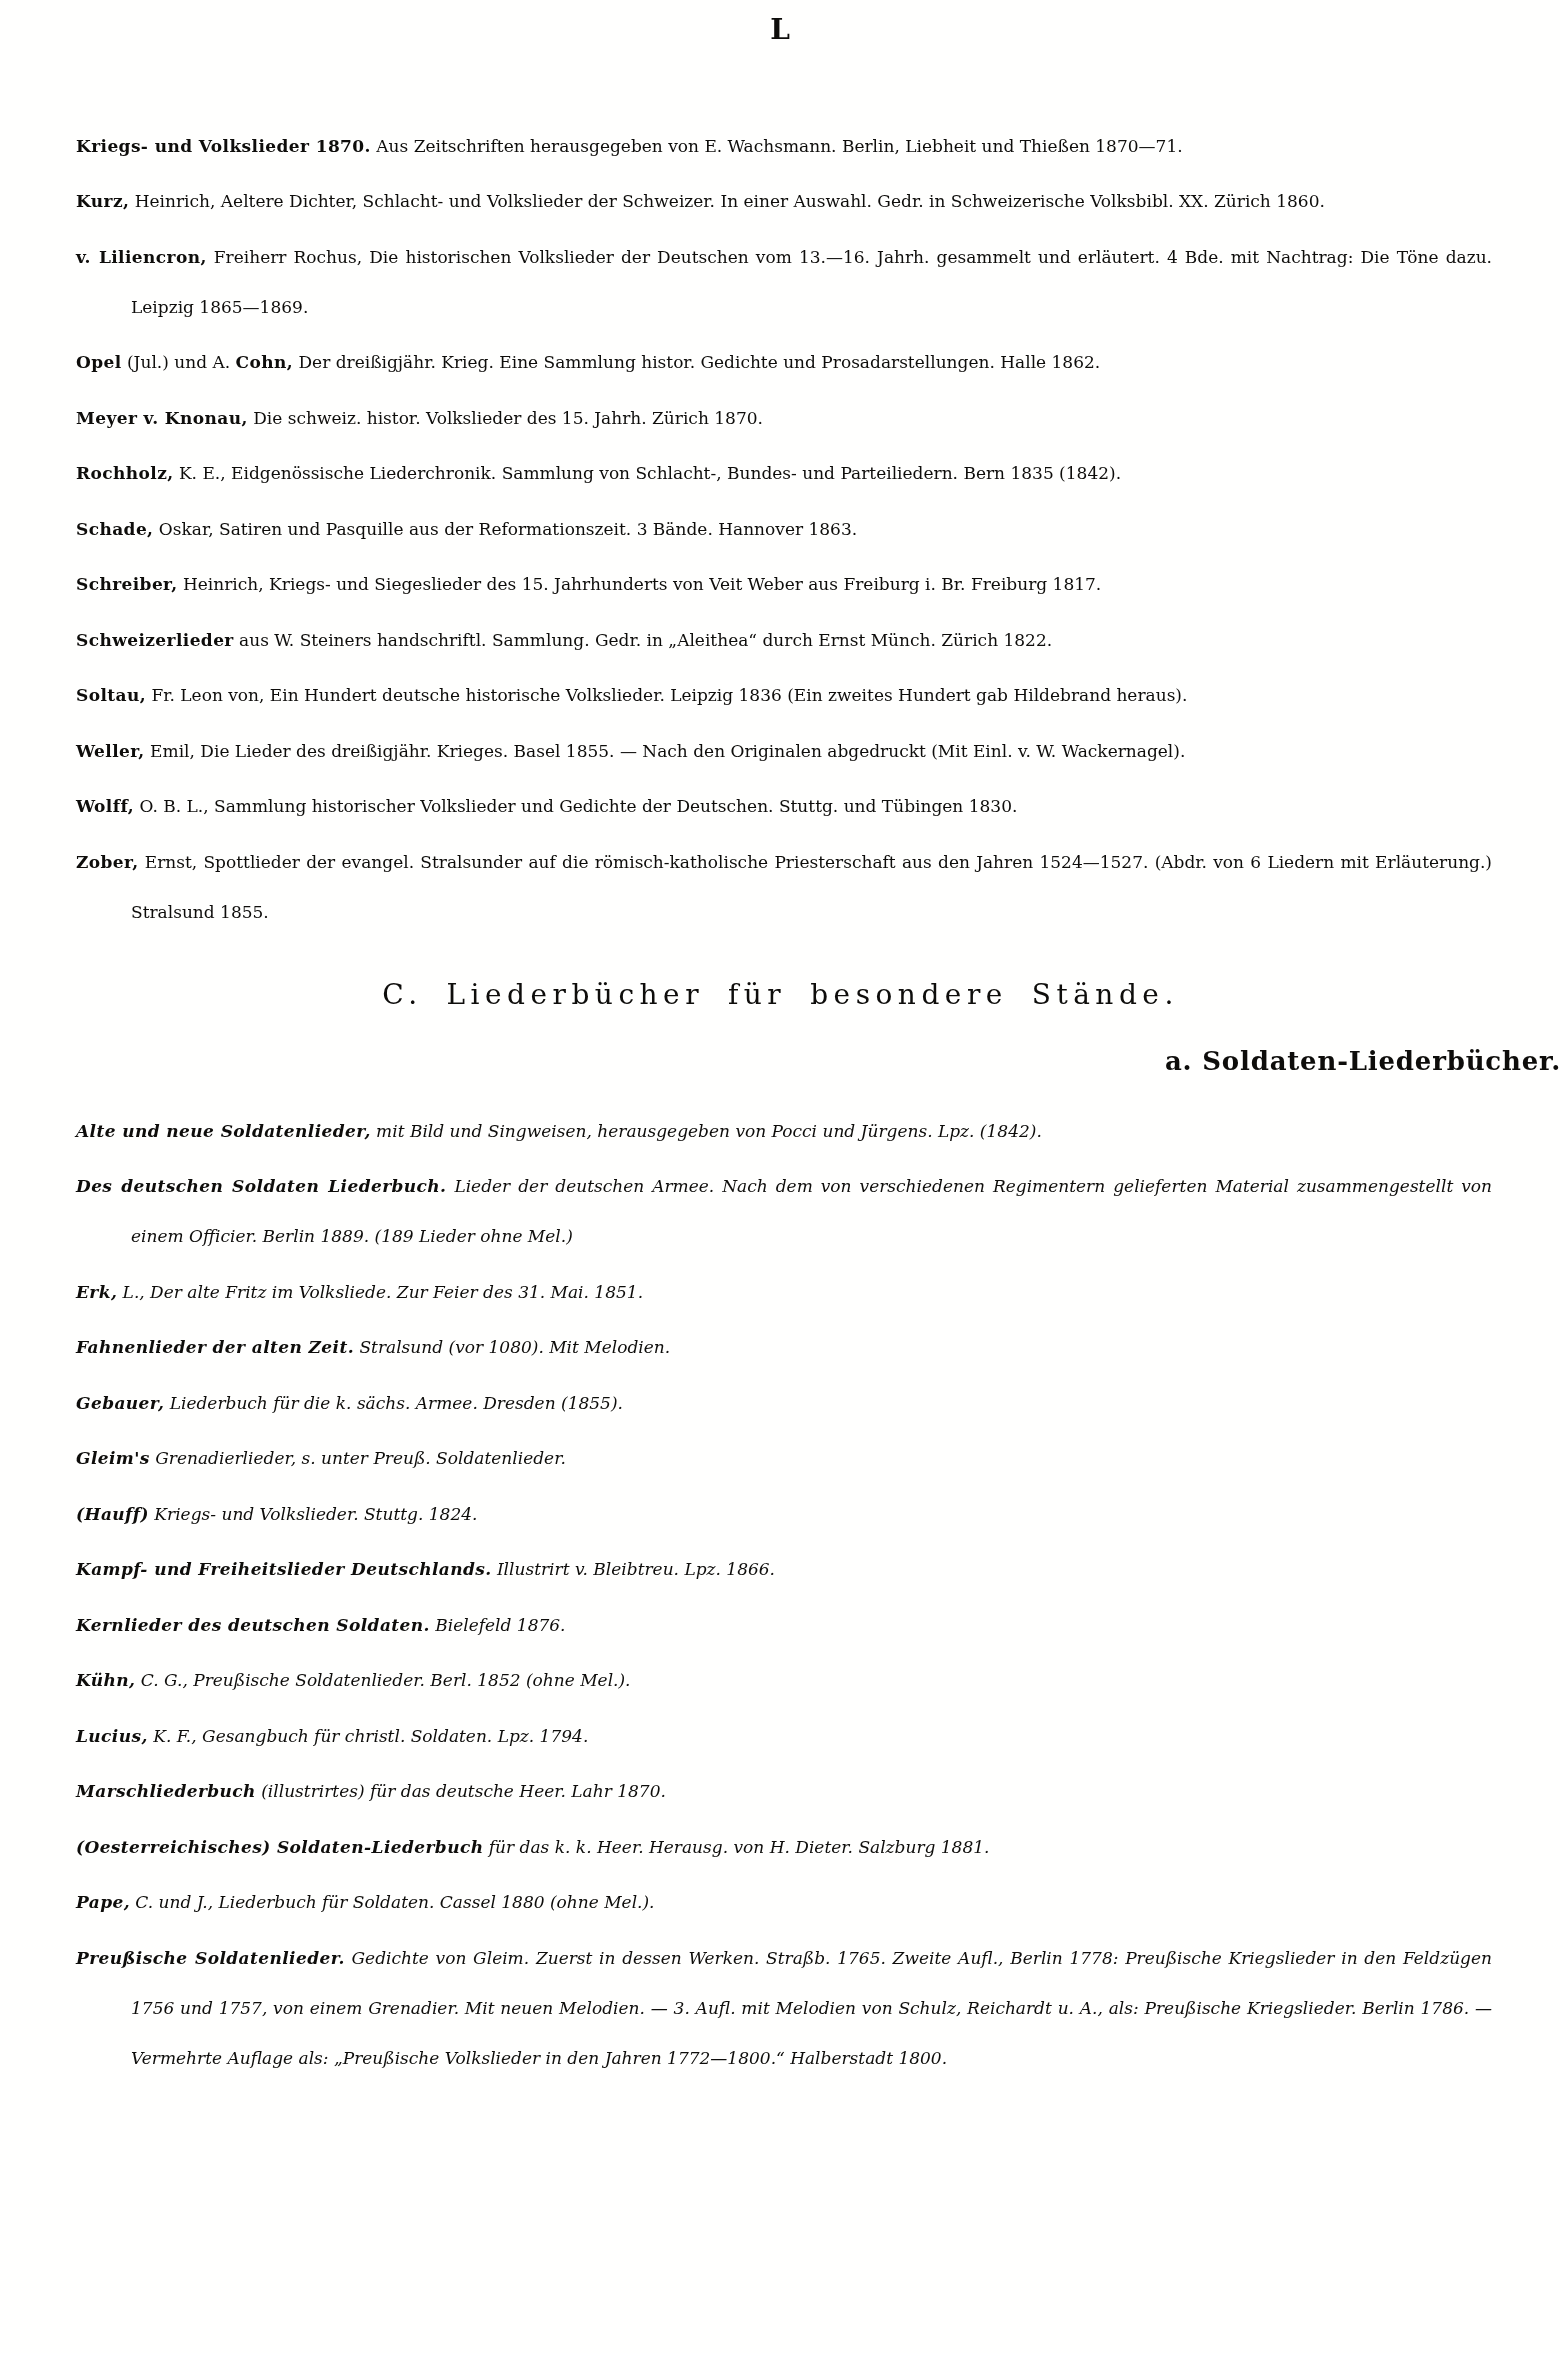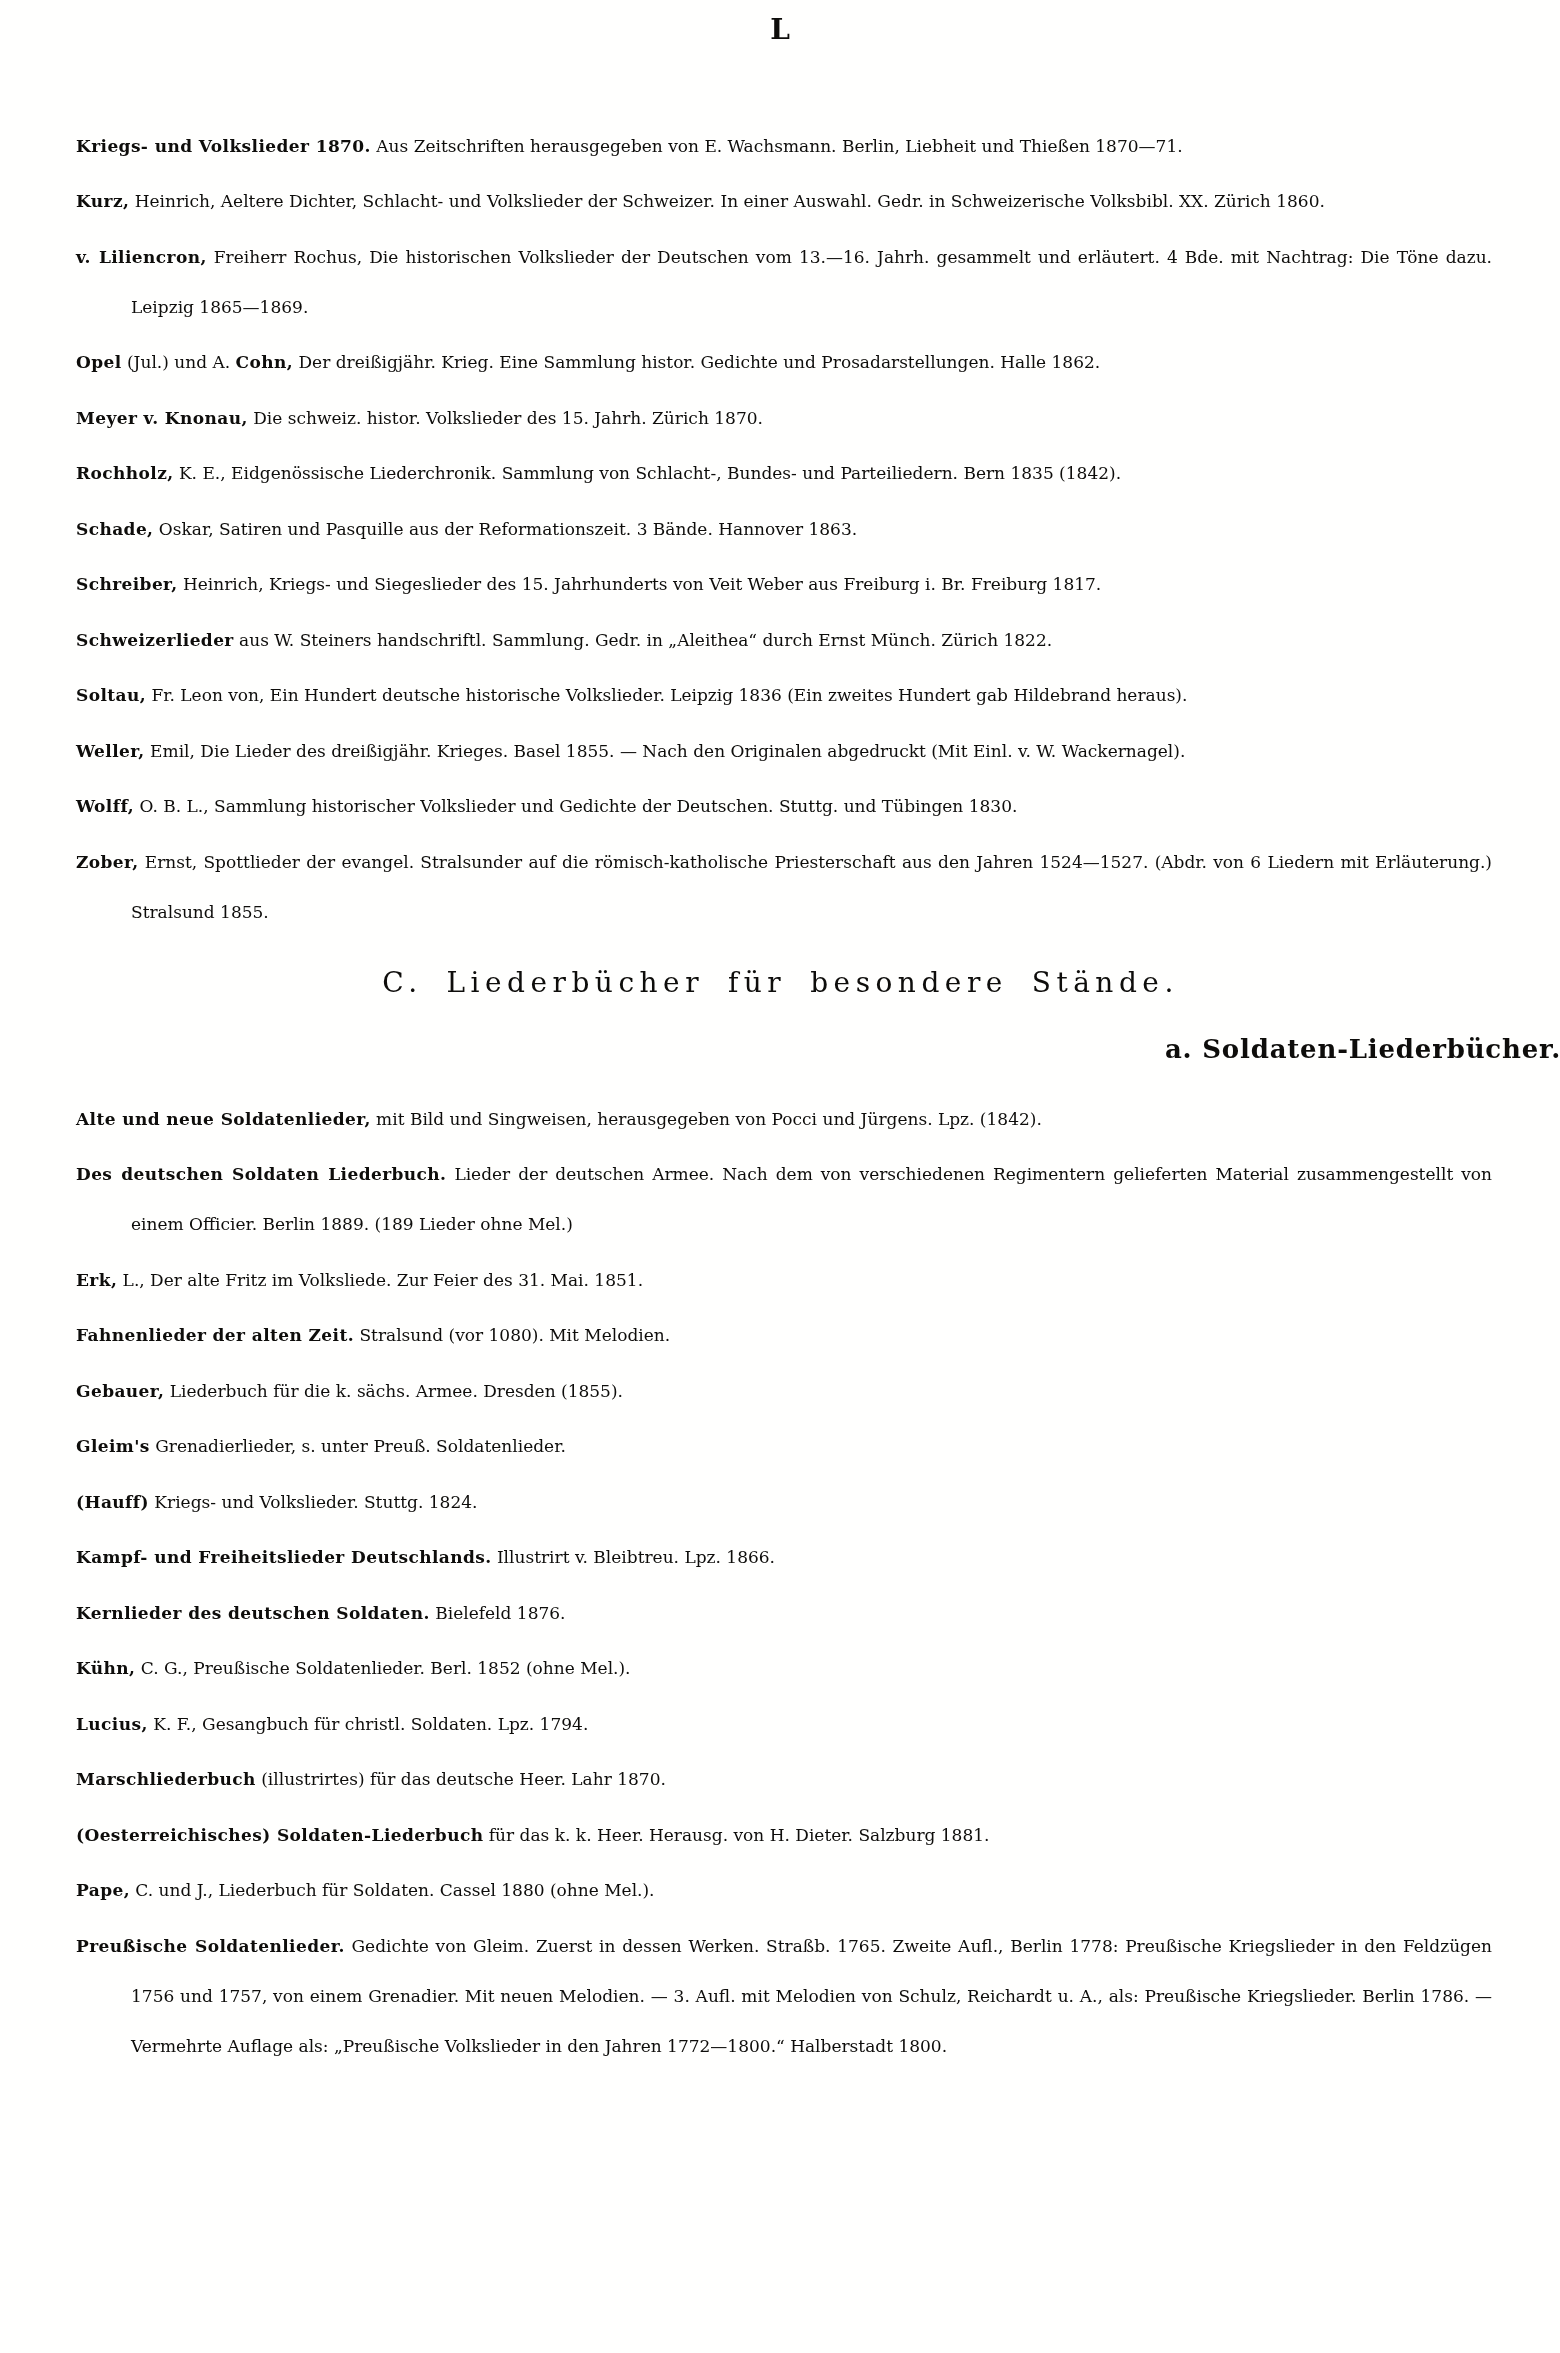--- a/index.html
+++ b/index.html
@@ -26,36 +26,37 @@
     font-weight: bold;
     letter-spacing: 0.8px;
   }
   .bib-list {
     list-style: none;
     margin: 73px 0 0 0;
     padding: 0 69px 0 76px;
   }
   .bib-list.second {
     margin-top: 30px;
+    font-style: italic;
   }
   .entry {
     font-size: 17px;
     line-height: 50px;
     padding-left: 55px;
     text-indent: -55px;
     margin: 0 0 5.5px 0;
     text-align: justify;
     text-justify: inter-word;
   }
   .entry .lead {
     font-weight: bold;
     letter-spacing: 0.4px;
   }
   .section-heading {
-    margin-top: 29px;
+    margin-top: 41px;
     text-align: center;
     font-size: 28px;
     font-weight: normal;
     letter-spacing: 5.5px;
     word-spacing: 9.5px;
   }
   .subsection-heading {
     margin-top: 35px;
     text-align: right;
     font-size: 26px;

